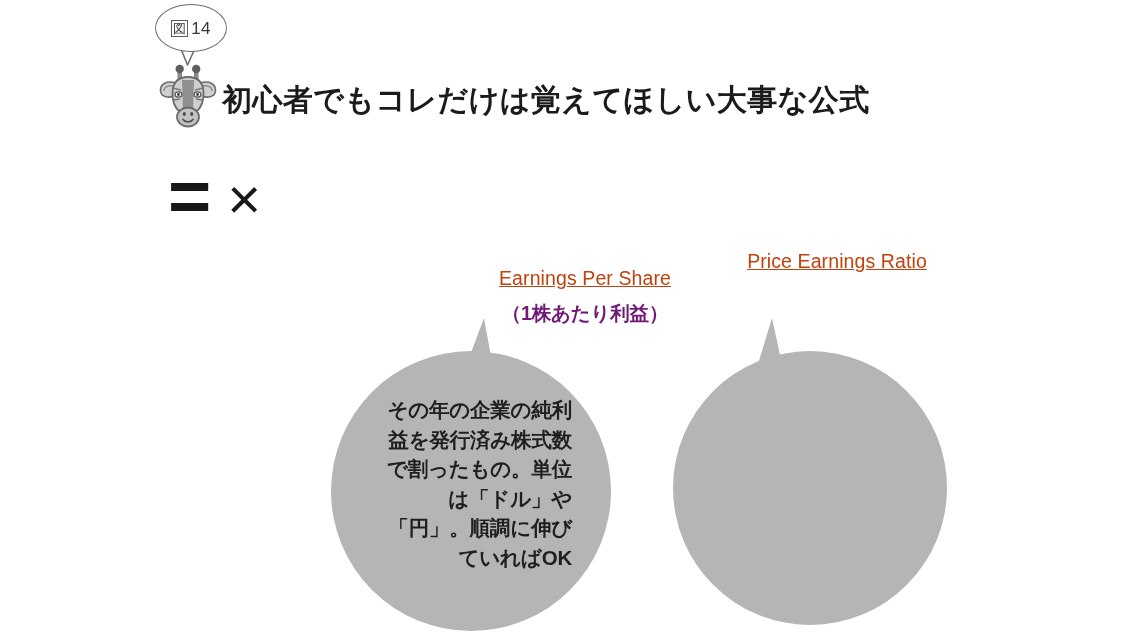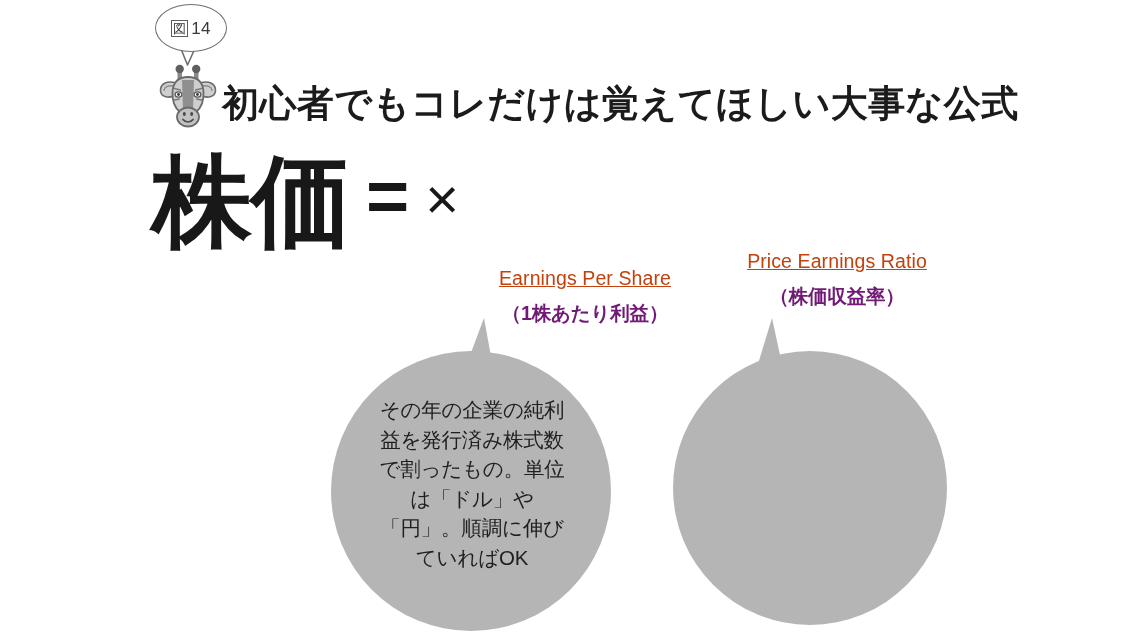--- a/index.html
+++ b/index.html
@@ -81,21 +81,21 @@
     width: 60px;
     height: 66px;
     z-index: 5;
   }
 
   
   .headline {
     position: absolute;
     left: 222px;
     top: 82px;
-    font-size: 37px;
+    font-size: 30px;
     font-weight: 700;
     color: #1b1b1b;
     letter-spacing: 0.4px;
     white-space: nowrap;
     line-height: 1.2;
   }
 
   
   .formula {
     position: absolute;
@@ -166,26 +166,26 @@
   
   .bubble {
     position: absolute;
     border-radius: 50%;
     background: #b5b5b5;
     z-index: 2;
   }
   .bubble-text {
     position: absolute;
     font-size: 20.5px;
-    font-weight: 400;
+    font-weight: 700;
     color: #1f1f1f;
     line-height: 1.44;
     letter-spacing: -0.2px;
     z-index: 3;
-    text-align: center;
+    text-align: right;
     word-break: break-all;
   }
   .bubble-tail {
     position: absolute;
     z-index: 2;
   }
 
   #bubble-eps { left: 331px; top: 351px; width: 280px; height: 280px; }
   #bubble-eps-text { left: 372px; top: 395px; width: 200px; }
   #bubble-eps-tail { left: 462px; top: 318px; width: 46px; height: 54px; }
@@ -241,33 +241,31 @@
 
     <ellipse cx="30" cy="53" rx="11" ry="9.5" fill="#c2c2c2" stroke="#6b6b6b" stroke-width="1.8"></ellipse>
     <ellipse cx="26.3" cy="50" rx="1.5" ry="1.9" fill="#4a4a4a"></ellipse>
     <ellipse cx="33.7" cy="50" rx="1.5" ry="1.9" fill="#4a4a4a"></ellipse>
     <path d="M25 55.5 C27.5 58.8 32.5 58.8 35 55.5" fill="none" stroke="#4a4a4a" stroke-width="1.7" stroke-linecap="round"></path>
   </svg>
 
   <div class="headline">初心者でもコレだけは覚えてほしい大事な公式</div>
 
   <div class="formula">
-    <span class="f-jp">株価</span>
     <span class="f-eq">=</span>
     <span class="f-times">×</span>
   </div>
 
   <div class="caption" id="caption-eps">
     <div class="caption-en">Earnings Per Share</div>
     <div class="caption-jp">（1株あたり利益）</div>
   </div>
 
   <div class="caption" id="caption-per">
     <div class="caption-en">Price Earnings Ratio</div>
-    <div class="caption-jp">（株価収益率）</div>
   </div>
 
   <svg class="bubble-tail" id="bubble-eps-tail" viewBox="0 0 46 54" xmlns="http://www.w3.org/2000/svg">
     <path d="M22 0 L30 44 L4 48 Z" fill="#b5b5b5"></path>
   </svg>
   <div class="bubble" id="bubble-eps"></div>
   <div class="bubble-text" id="bubble-eps-text">その年の企業の純利益を発行済み株式数で割ったもの。単位は「ドル」や「円」。順調に伸びていればOK</div>
 
   <svg class="bubble-tail" id="bubble-per-tail" viewBox="0 0 46 54" xmlns="http://www.w3.org/2000/svg">
     <path d="M20 0 L30 46 L6 46 Z" fill="#b5b5b5"></path>

